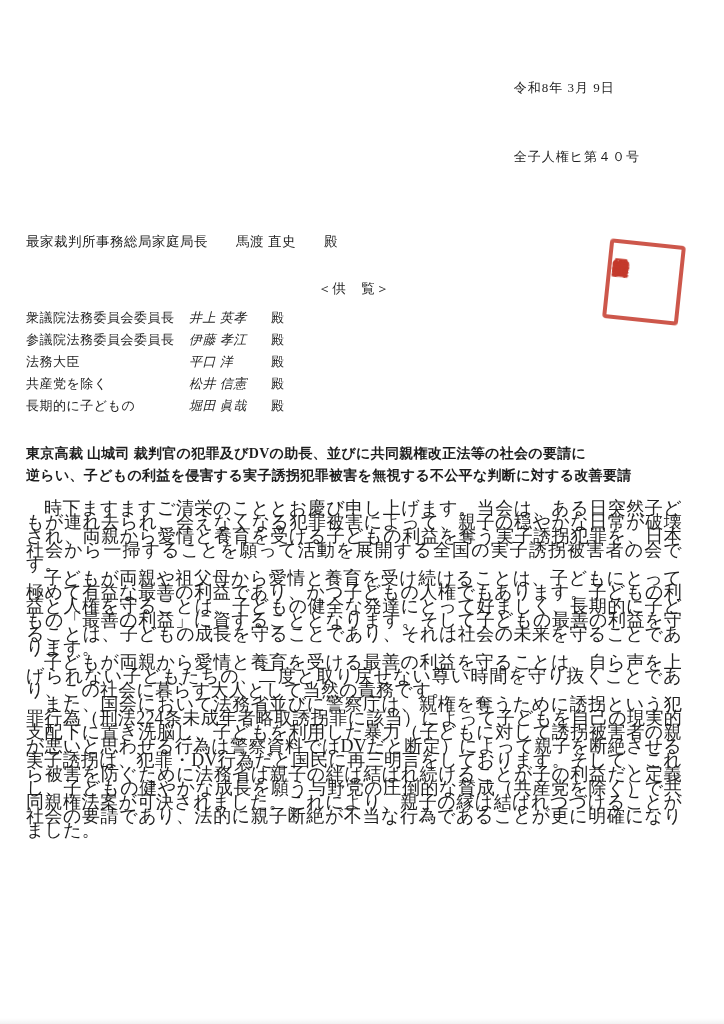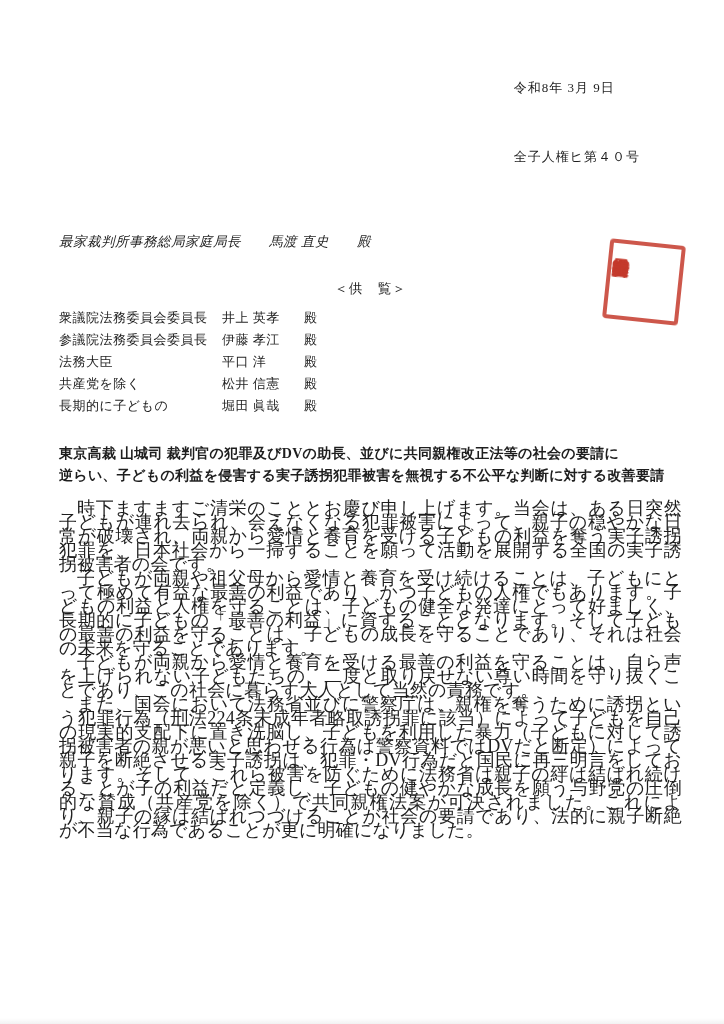--- a/index.html
+++ b/index.html
@@ -8,59 +8,58 @@
     background:#ffffff;
     font-family:"Liberation Serif","DejaVu Serif",serif;
     color:#1e1e1e;
     position:relative;
     overflow:hidden;
   }
   .page{
     position:relative;
     width:724px;height:1024px;
     box-sizing:border-box;
-    padding:30px 42px 0 59px;
+    padding:30px 42px 0 26px;
   }
   
   .date-block{
     width:fit-content;
     margin-left:auto;
     margin-right:42px;
     font-size:13px;
     line-height:23px;
     letter-spacing:1px;
     white-space:pre;
   }
   
   .addressee{
     margin-top:19px;
     font-size:13.5px;
     letter-spacing:0.5px;
     white-space:pre;
-    font-style:italic;
   }
   
   .kyoran{
     margin-top:29px;
     font-size:13.5px;
     letter-spacing:1px;
     text-align:center;
   }
   
   .circulation{
     margin-top:9px;
   }
   .circ-row{
     display:flex;
     font-size:13px;
     line-height:22px;
     letter-spacing:0.5px;
   }
   .circ-title{width:163px;}
-  .circ-name{width:82px;white-space:pre;}
+  .circ-name{width:82px;white-space:pre;font-style:italic;}
   .circ-honorific{width:30px;}
   
   .sender{
     margin-top:22px;
     margin-left:342px;
     font-size:13px;
     line-height:23px;
     white-space:pre;
     position:relative;
     z-index:2;

